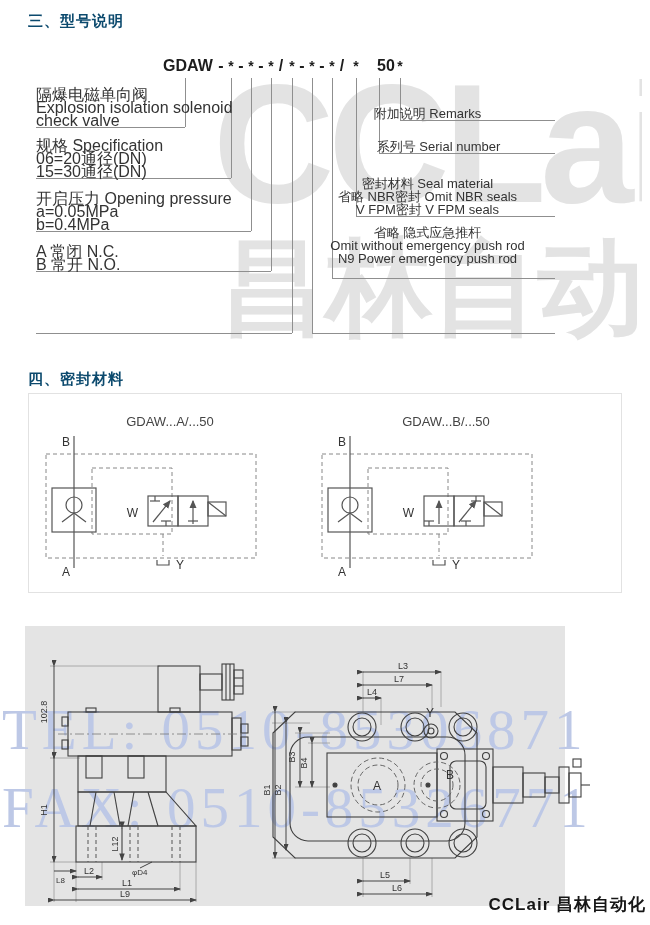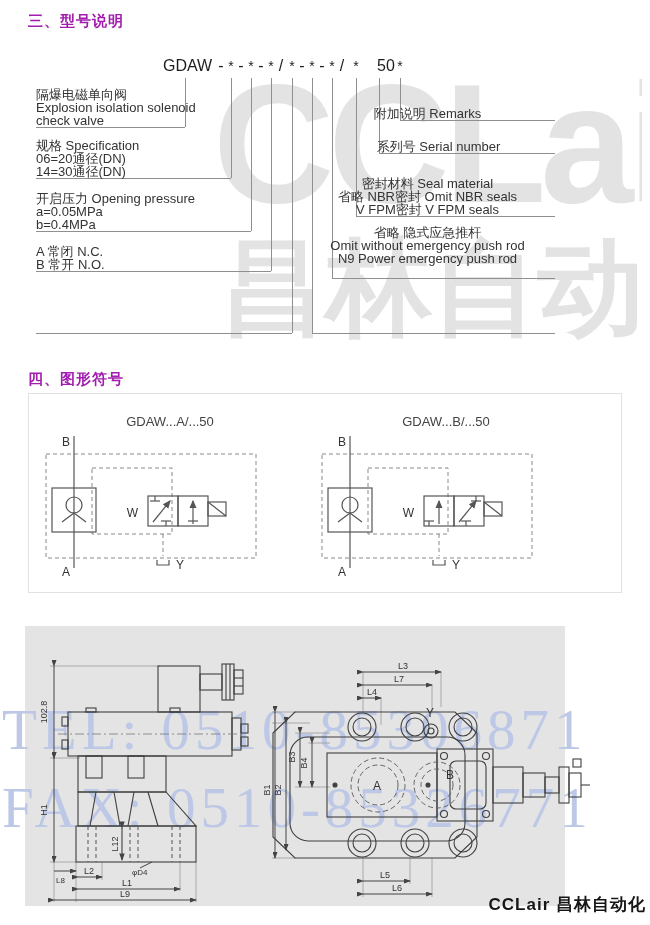--- a/index.html
+++ b/index.html
@@ -1,29 +1,29 @@
 <!DOCTYPE html>
 <html><head>
 <meta charset="utf-8">
 <style>
   html,body{margin:0;padding:0;background:#fff}
   .page{position:relative;width:650px;height:925px;background:#fff;overflow:hidden;
         font-family:"Liberation Sans","DejaVu Sans",sans-serif}
   .abs{position:absolute}
-  .h{position:absolute;font-size:15px;font-weight:bold;color:#a21caf;letter-spacing:1px}
+  .h{position:absolute;font-size:15px;font-weight:bold;color:#0c4a6e;letter-spacing:1px}
   .panel1{position:absolute;left:8px;top:46px;width:634px;height:316px;overflow:hidden;
           background:linear-gradient(100deg,#cfe2f3 0%,#dcead6e 0,#dde9f6 25%,#eef5fb 45%,#fdfeff 65%,#ffffff 100%)}
   .wmL{position:absolute;left:205px;top:14px;font-size:168px;font-weight:bold;color:#e3e3e3;letter-spacing:-6px;line-height:1}
   .wmC{position:absolute;left:212px;top:188px;font-size:106px;font-weight:bold;color:#e3e3e3;line-height:1;white-space:nowrap}
-  .cg{position:absolute;top:57px;transform:translateX(-50%);font-weight:normal;font-size:16px;color:#1d1d1d;white-space:nowrap}
+  .cg{position:absolute;top:57px;transform:translateX(-50%);font-weight:bold;font-size:16px;color:#1d1d1d;white-space:nowrap}
   .cgp{transform:none}
   .st{font-size:14px;top:58px}
   .vl{display:block;position:absolute;width:1px;background:#8f8f8f}
   .hl{display:block;position:absolute;height:1px;background:#8f8f8f}
-  .lb{position:absolute;left:36px;font-size:13px;line-height:13px;color:#333;white-space:nowrap}
+  .lb{position:absolute;left:36px;font-size:16px;line-height:13px;color:#333;white-space:nowrap}
   .rb{position:absolute;font-size:13px;line-height:13px;color:#333;white-space:nowrap;text-align:center}
   .panel2{position:absolute;left:28px;top:393px;width:592px;height:198px;background:#fff;border:1px solid #e2e2e2}
   .panel3{position:absolute;left:25px;top:626px;width:540px;height:280px;background:#e4e4e4}
   .pwm{position:absolute;left:2px;width:646px;overflow:hidden;font-family:"Liberation Serif","DejaVu Serif",serif;
        font-size:57px;letter-spacing:5px;color:#bdc8e6;white-space:nowrap;line-height:1.05}
   .logo{position:absolute;right:4px;top:893px;font-size:17px;font-weight:bold;color:#161616;letter-spacing:1px}
   svg{position:absolute;overflow:visible}
   svg text{font-family:"Liberation Sans","DejaVu Sans",sans-serif;fill:#333}
   .dt{font-size:13px;fill:#444}
   .pt{font-size:12px;fill:#333}
@@ -83,21 +83,21 @@
   <i class="hl" style="left:312px;top:333px;width:243px"></i>
 
   <div class="lb" style="top:88px">
     <div>隔爆电磁单向阀</div>
     <div>Explosion isolation solenoid</div>
     <div>check valve</div>
   </div>
   <div class="lb" style="top:139px">
     <div>规格 Specification</div>
     <div>06=20通径(DN)</div>
-    <div>14=30通径(DN)</div>
+    <div>15=30通径(DN)</div>
   </div>
   <div class="lb" style="top:192px">
     <div>开启压力 Opening pressure</div>
     <div>a=0.05MPa</div>
     <div>b=0.4MPa</div>
   </div>
   <div class="lb" style="top:245px">
     <div>A  常闭 N.C.</div>
     <div>B  常开 N.O.</div>
   </div>
@@ -112,21 +112,21 @@
     <div>密封材料 Seal material</div>
     <div>省略  NBR密封 Omit  NBR seals</div>
     <div>V  FPM密封 V  FPM seals</div>
   </div>
   <div class="rb" style="left:300px;top:226px;width:255px">
     <div>省略  隐式应急推杆</div>
     <div>Omit without emergency push rod</div>
     <div>N9  Power emergency push rod</div>
   </div>
 
-  <div class="h" style="left:28px;top:370px">四、图形符号</div>
+  <div class="h" style="left:28px;top:370px">四、密封材料</div>
   <div class="panel2"></div>
 
   <svg class="abs" style="left:40px;top:404px" width="265" height="176" viewBox="0 0 265 176">
     <defs>
         <marker id="mA" markerWidth="7" markerHeight="6" refX="6" refY="3" orient="auto">
           <path d="M0,0L7,3L0,6z" fill="#555"></path>
         </marker>
       </defs>
     <text class="dt" x="130" y="22" text-anchor="middle">GDAW...A/...50</text>
     <g stroke="#888" fill="none" stroke-dasharray="4 3">

